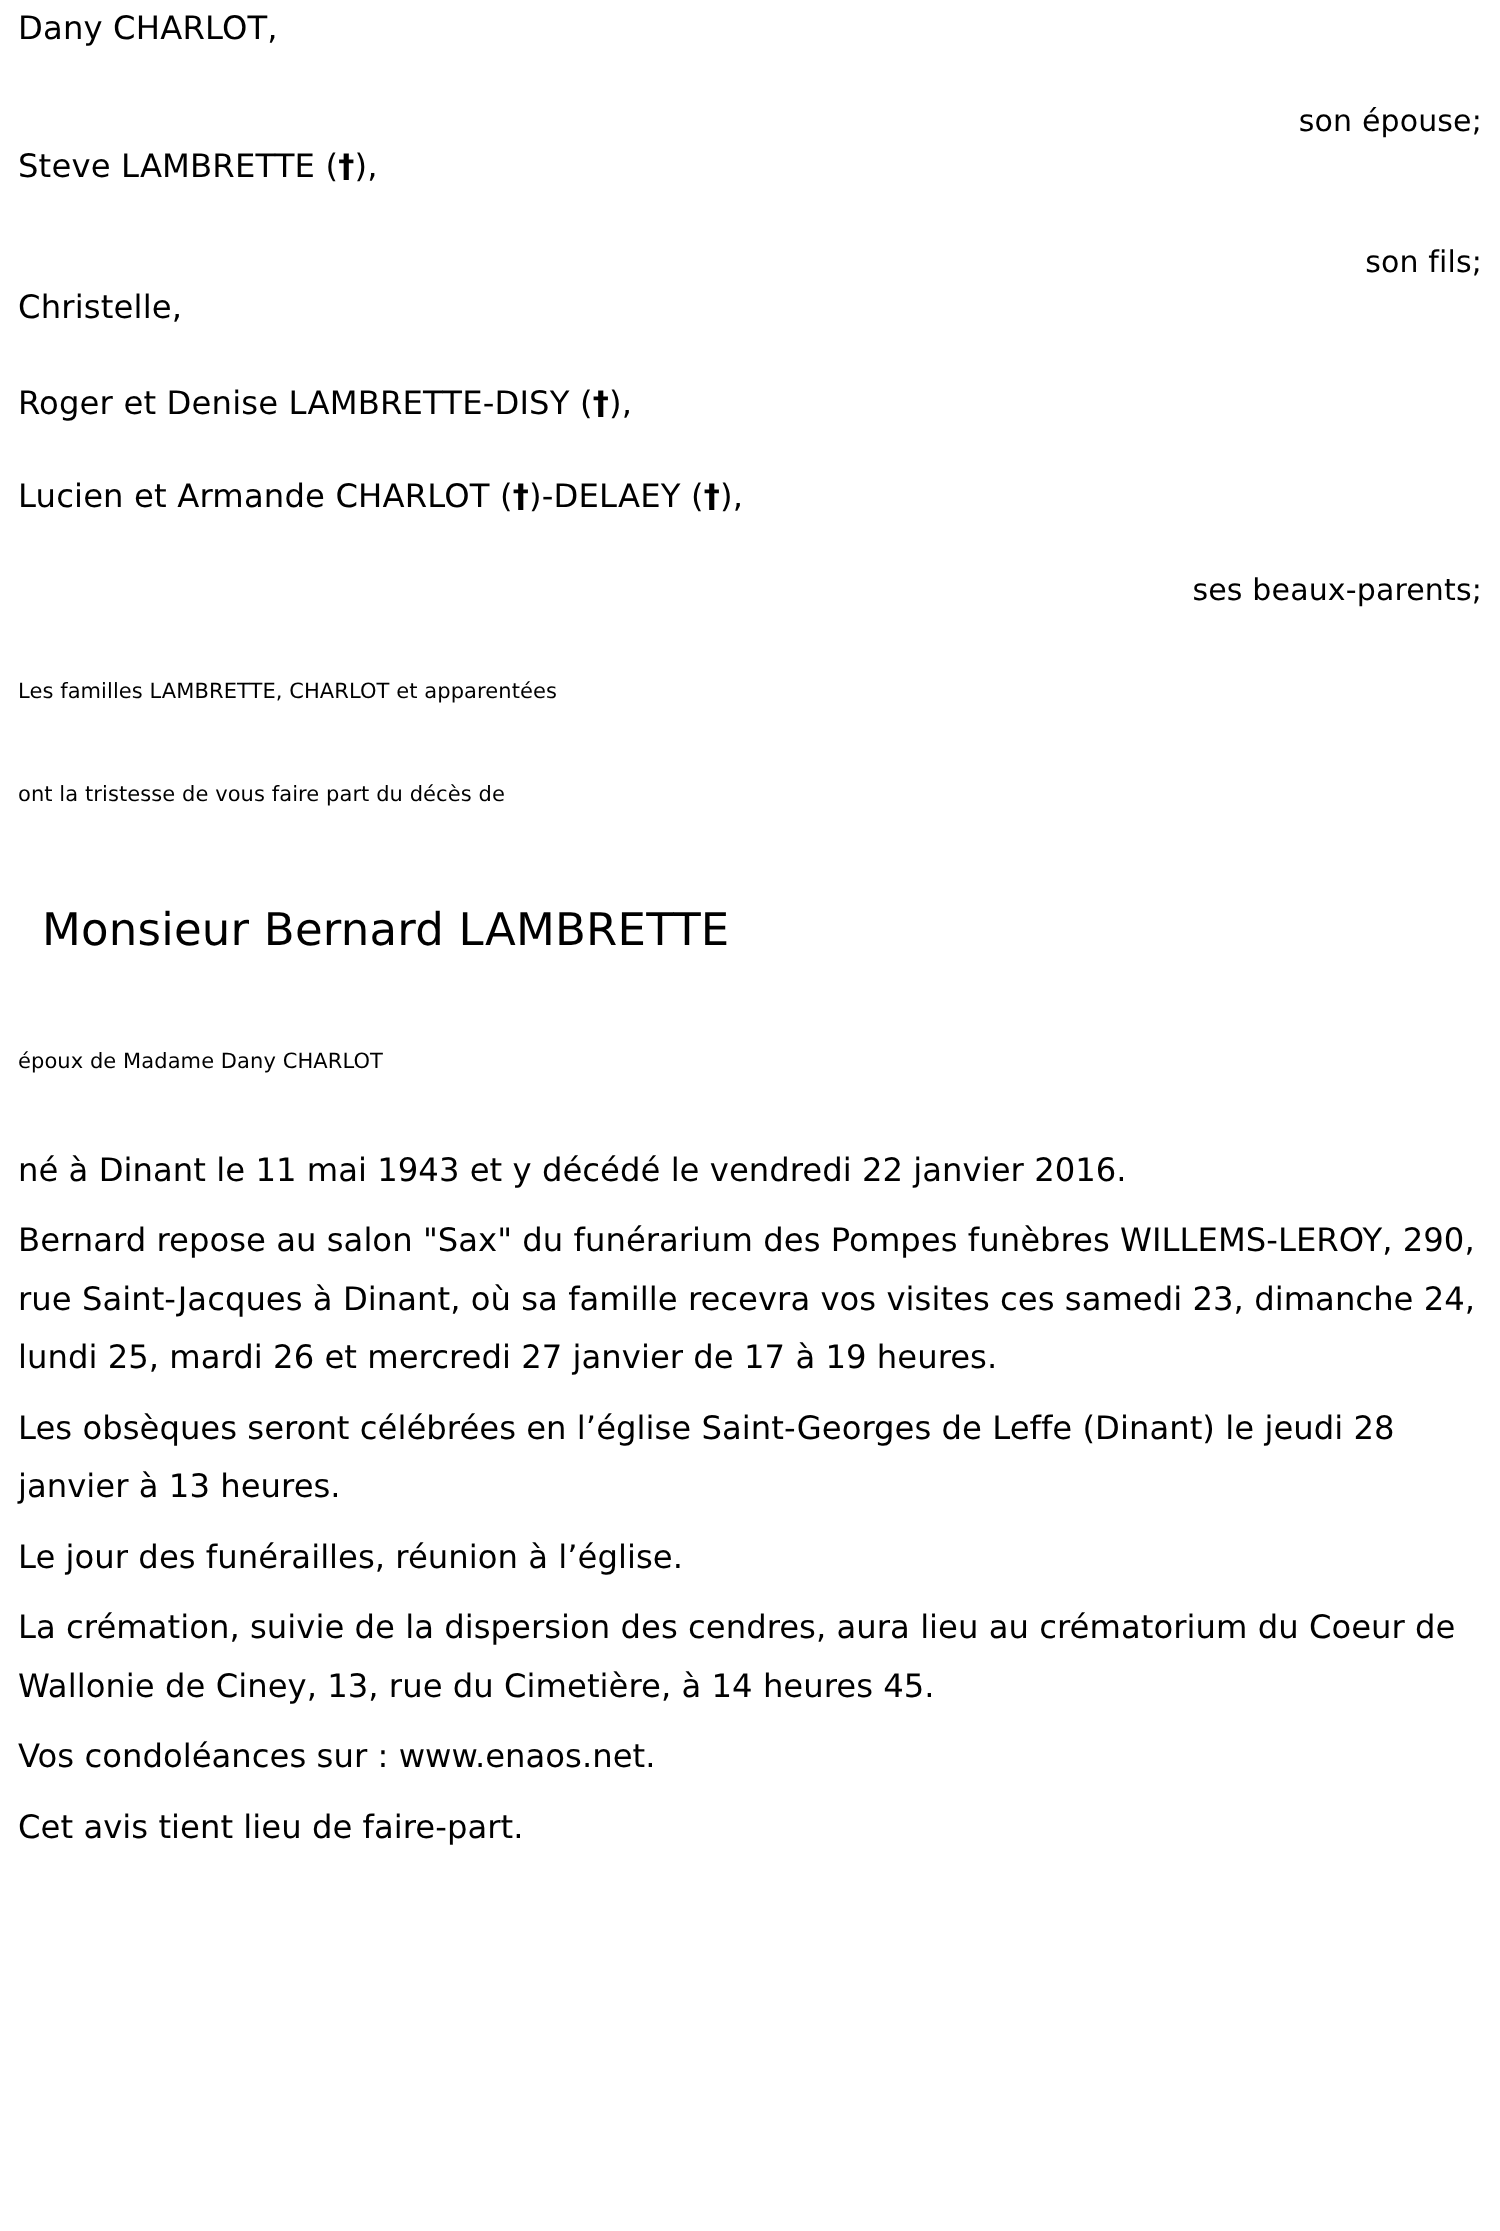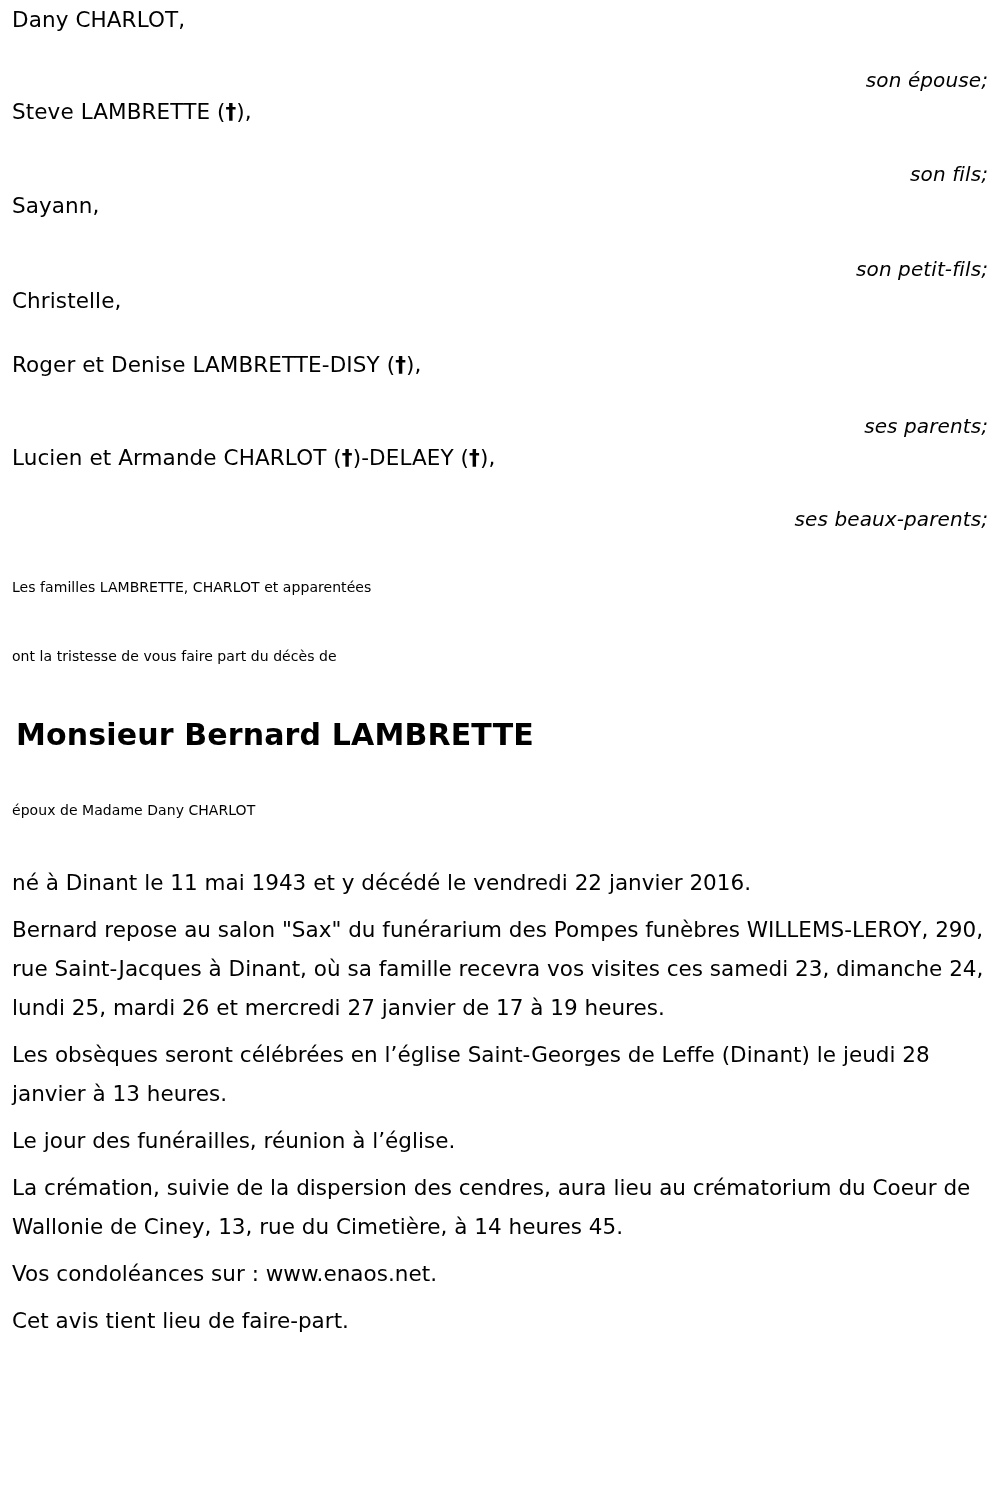--- a/index.html
+++ b/index.html
@@ -38,21 +38,20 @@
     line-height: 31px;
     letter-spacing: 0.1px;
     white-space: pre-line;
   }
   .names .dagger {
     font-weight: 700;
   }
   .relation {
     text-align: right;
     font-size: 20px;
-    font-style: italic;
     line-height: 31px;
     letter-spacing: 0.1px;
     padding-right: 2px;
   }
   .rel-gap-1 { height: 30px; }
   .rel-gap-2 { height: 32px; }
   .rel-gap-3 { height: 33px; }
   .rel-gap-4 { height: 33px; }
   .rel-gap-5 { height: 31px; }
   .rel-gap-6 { height: 31px; }
@@ -64,24 +63,24 @@
     line-height: 39px;
     letter-spacing: 0.05px;
     margin: 0;
   }
   .spacer-sm  { height: 36px; }
   .spacer-md  { height: 33px; }
   .spacer-lg  { height: 30px; }
 
   .deceased-name {
     font-size: 30px;
-    font-weight: 700;
+    font-weight: 400;
     line-height: 38px;
     letter-spacing: 0.15px;
-    margin: 4px;
+    margin: 16px;
   }
 
   .details {
     font-size: 21.5px;
     line-height: 39px;
     letter-spacing: 0.02px;
     margin: 0;
   }
   .details p {
     margin: 0 0 8px 0;
@@ -105,35 +104,29 @@
       <div class="rel-gap-1"></div>
       <div class="relation">son épouse;</div>
     </div>
 
     <div class="rel-row">
       <div class="names">Steve LAMBRETTE (<span class="dagger">†</span>),</div>
       <div class="rel-gap-2"></div>
       <div class="relation">son fils;</div>
     </div>
 
-    <div class="rel-row">
-      <div class="names">Sayann,</div>
-      <div class="rel-gap-3"></div>
-      <div class="relation">son petit-fils;</div>
-    </div>
 
     <div class="rel-row">
       <div class="names">Christelle,</div>
       <div class="rel-gap-4"></div>
     </div>
 
     <div class="rel-row">
       <div class="names">Roger et Denise LAMBRETTE-DISY (<span class="dagger">†</span>),</div>
       <div class="rel-gap-5"></div>
-      <div class="relation">ses parents;</div>
     </div>
 
     <div class="rel-row">
       <div class="names">Lucien et Armande CHARLOT (<span class="dagger">†</span>)-DELAEY (<span class="dagger">†</span>),</div>
       <div class="rel-gap-6"></div>
       <div class="relation">ses beaux-parents;</div>
     </div>
 
 
   </section>

